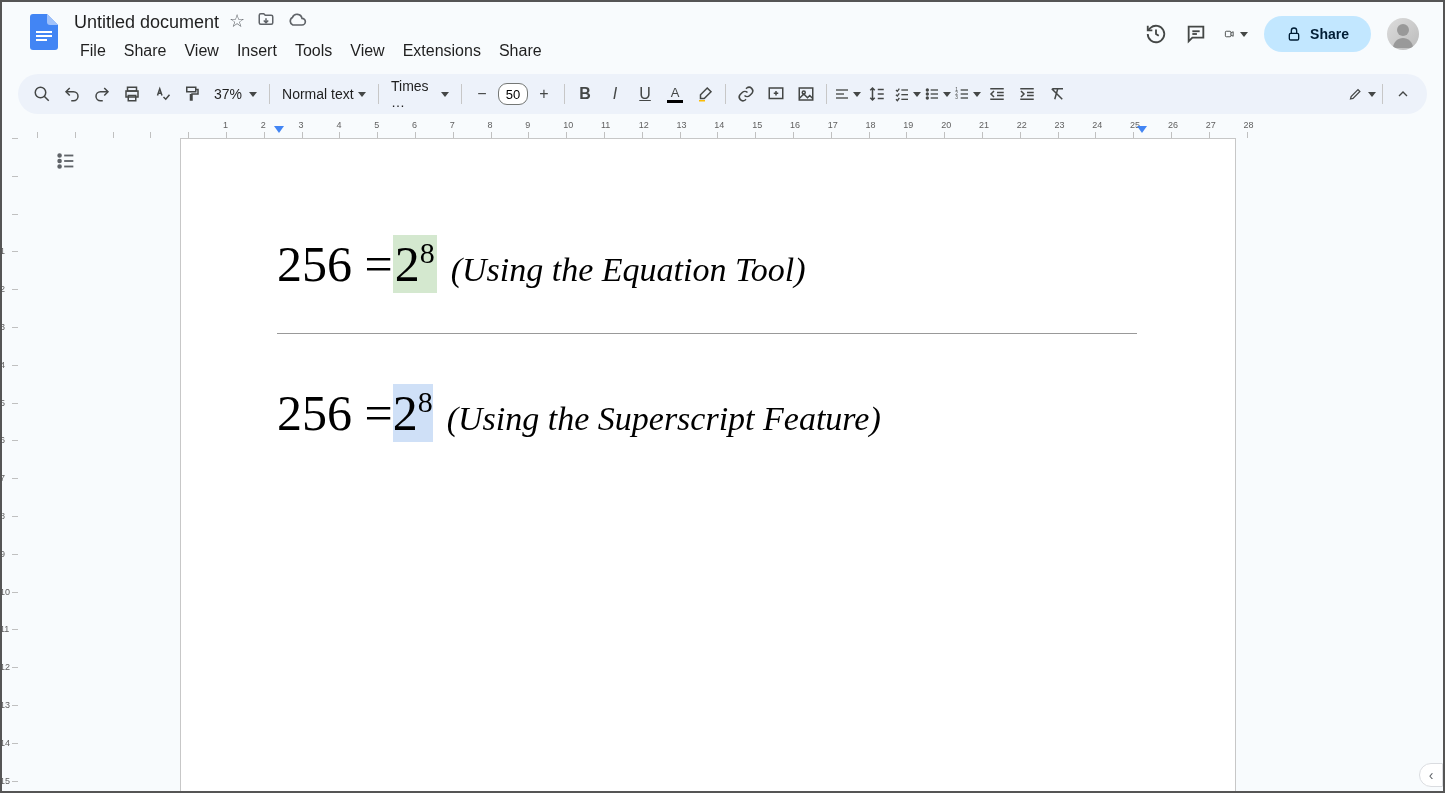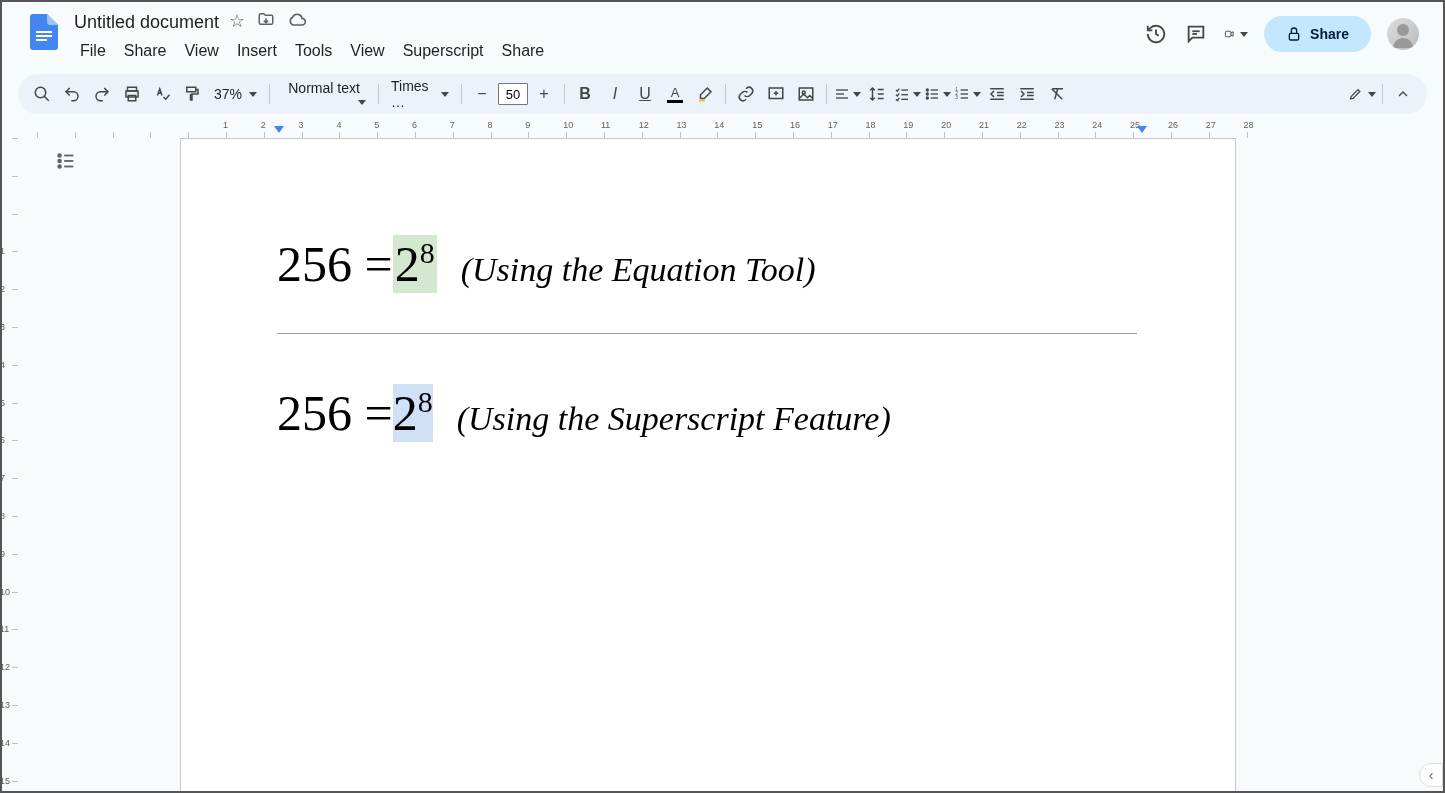--- a/index.html
+++ b/index.html
@@ -19,21 +19,21 @@
 .header-right { display: flex; align-items: center; gap: 16px; padding-right: 8px; padding-top: 8px; }
 .header-icon { width: 24px; height: 24px; color: #444746; cursor: pointer; display: flex; align-items: center; justify-content: center; }
 .share-btn { background: #c2e7ff; color: #001d35; padding: 10px 22px; border-radius: 40px; font-size: 14px; font-weight: 700; display: flex; align-items: flex-start; gap: 8px; cursor: pointer; }
 .avatar { width: 32px; height: 32px; border-radius: 50%; background: linear-gradient(135deg, #ddd, #bbb); display: flex; align-items: center; justify-content: center; overflow: hidden; }
 
 .toolbar-wrap { padding: 8px 16px; background: #f8fbfd; }
 .toolbar { background: #edf2fa; border-radius: 24px; height: 40px; display: flex; align-items: center; padding: 0 10px; gap: 2px; }
 .tb-btn { width: 28px; height: 28px; display: flex; align-items: center; justify-content: center; color: #444746; cursor: pointer; border-radius: 4px; font-size: 16px; }
 .tb-sep { width: 1px; height: 20px; background: #c7c7c7; margin: 0 4px; }
 .tb-dropdown { display: flex; align-items: center; gap: 4px; padding: 0 6px; height: 28px; cursor: pointer; font-size: 14px; color: #1f1f1f; border-radius: 4px; }
-.tb-input { width: 30px; height: 22px; border: 1px solid #747775; border-radius: 1px; text-align: center; font-size: 13px; background: #fff; }
+.tb-input { width: 30px; height: 22px; border: 1px solid #747775; border-radius: 9px; text-align: center; font-size: 13px; background: #fff; }
 .tb-spacer { flex: 1; }
 
 .canvas-area { position: relative; height: calc(100% - 110px); overflow: hidden; background: #f8fbfd; }
 .ruler-h { position: absolute; top: 0; left: 35px; right: 18px; height: 16px; background: #f8fbfd; font-size: 9px; color: #606060; overflow: hidden; }
 .ruler-h-inner { position: relative; height: 100%; display: flex; }
 .ruler-tick { position: relative; width: 37.8px; flex-shrink: 0; border-left: 1px solid #c0c0c0; height: 6px; top: 10px; }
 .ruler-tick.major::before { content: attr(data-num); position: absolute; top: -12px; left: -4px; font-size: 9px; }
 .ruler-v { position: absolute; top: 16px; left: 0; width: 16px; bottom: 0; background: #f8fbfd; font-size: 9px; color: #606060; }
 .ruler-v-inner { position: relative; }
 .ruler-vtick { position: relative; height: 37.8px; border-top: 1px solid #c0c0c0; width: 6px; left: 10px; }
@@ -44,21 +44,21 @@
 .doc-scroll { position: absolute; top: 16px; left: 35px; right: 18px; bottom: 0; overflow: auto; }
 .page { background: #fff; width: 1056px; min-height: 900px; margin: 0 auto; border: 1px solid #c7c7c7; margin-left: 143px; position: relative; padding: 96px; }
 .outline-btn { position: absolute; top: 28px; left: 53px; width: 28px; height: 28px; color: #5f6368; cursor: pointer; }
 
 .content { font-family: 'Times New Roman', serif; color: #000; }
 .line { display: flex; align-items: baseline; margin-bottom: 20px; }
 .expr { font-size: 50px; }
 .expr-hl-green { background: #d4e8cf; padding: 0 2px; }
 .expr-hl-blue { background: #cfe0f7; padding: 0 0px; }
 .expr sup { font-size: 30px; }
-.caption { font-size: 34px; font-style: italic; margin-left: 24px; }
+.caption { font-size: 34px; font-style: italic; margin-left: 14px; }
 .hr { border: none; border-top: 1px solid #999; margin: 40px 0 50px 0; width: 860px; }
 
 .side-panel-toggle { position: absolute; bottom: 14px; right: 0; width: 24px; height: 24px; background: #fff; border: 1px solid #dadce0; border-radius: 50% 0 0 50%; display: flex; align-items: center; justify-content: center; color: #5f6368; cursor: pointer; font-size: 14px; }
 
 .caret { display: inline-block; width: 0; height: 0; border-left: 4px solid transparent; border-right: 4px solid transparent; border-top: 5px solid #444746; margin-left: 3px; }
 </style>
 </head>
 <body>
 
 <div class="header">
@@ -87,21 +87,21 @@
             </svg></span>
       </div>
     </div>
     <div class="menubar">
       <span class="menu-item">File</span>
       <span class="menu-item">Share</span>
       <span class="menu-item">View</span>
       <span class="menu-item">Insert</span>
       <span class="menu-item">Tools</span>
       <span class="menu-item">View</span>
-      <span class="menu-item">Superscript</span>
+      <span class="menu-item">Extensions</span>
       <span class="menu-item">Share</span>
     </div>
   </div>
   <div class="header-right">
     <div class="header-icon">
         <svg width="22" height="22" viewBox="0 0 24 24" fill="none" stroke="#444746" stroke-width="2">
           <path d="M3 12a9 9 0 1 0 3-6.7L3 8"></path>
           <path d="M3 3v5h5"></path>
           <path d="M12 7v5l3 2"></path>
         </svg>
@@ -173,21 +173,21 @@
         <svg width="18" height="18" viewBox="0 0 24 24" fill="none" stroke="#444746" stroke-width="2">
           <rect x="5" y="3" width="12" height="6"></rect>
           <path d="M17 6h3v6h-8v8h-2v-8"></path>
         </svg>
       </div>
     <div class="tb-dropdown">
         <span>37%</span>
         <span class="caret"></span>
       </div>
     <div class="tb-sep"></div>
-    <div class="tb-dropdown" style="width:96px;flex-direction:column;">
+    <div class="tb-dropdown" style="width:96px;">
         <span>Normal text</span>
         <span class="caret" style="margin-left:auto;"></span>
       </div>
     <div class="tb-sep"></div>
     <div class="tb-dropdown" style="width:70px;">
         <span>Times …</span>
         <span class="caret" style="margin-left:auto;"></span>
       </div>
     <div class="tb-sep"></div>
     <div class="tb-btn">−</div>

